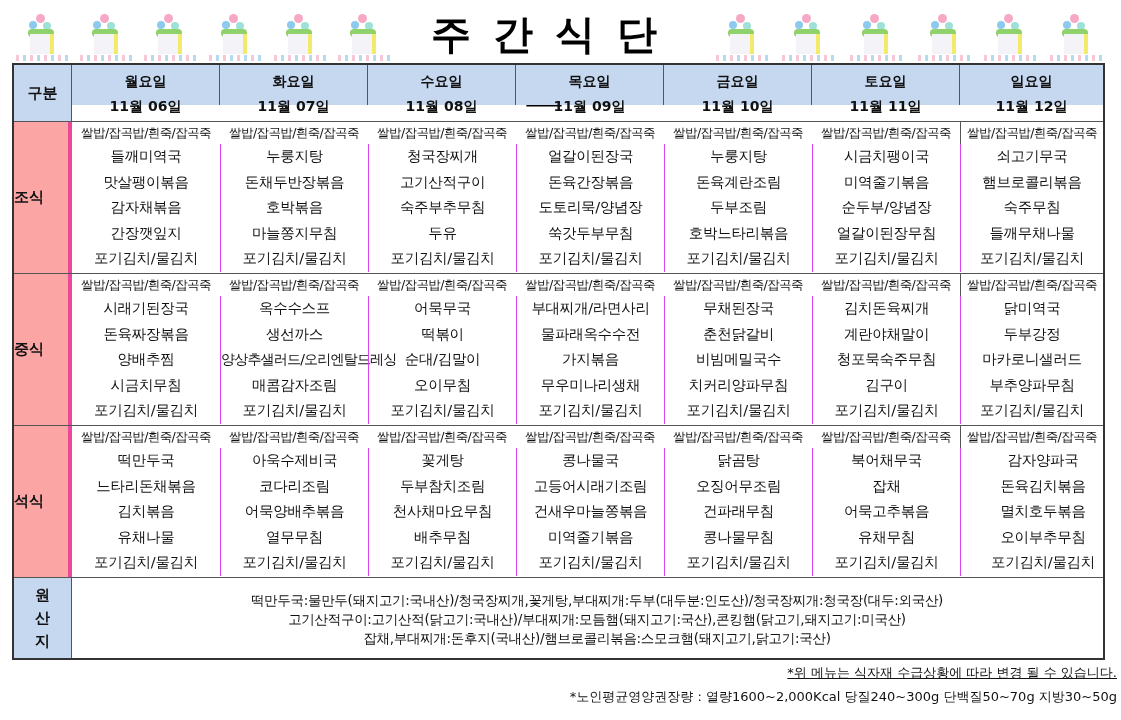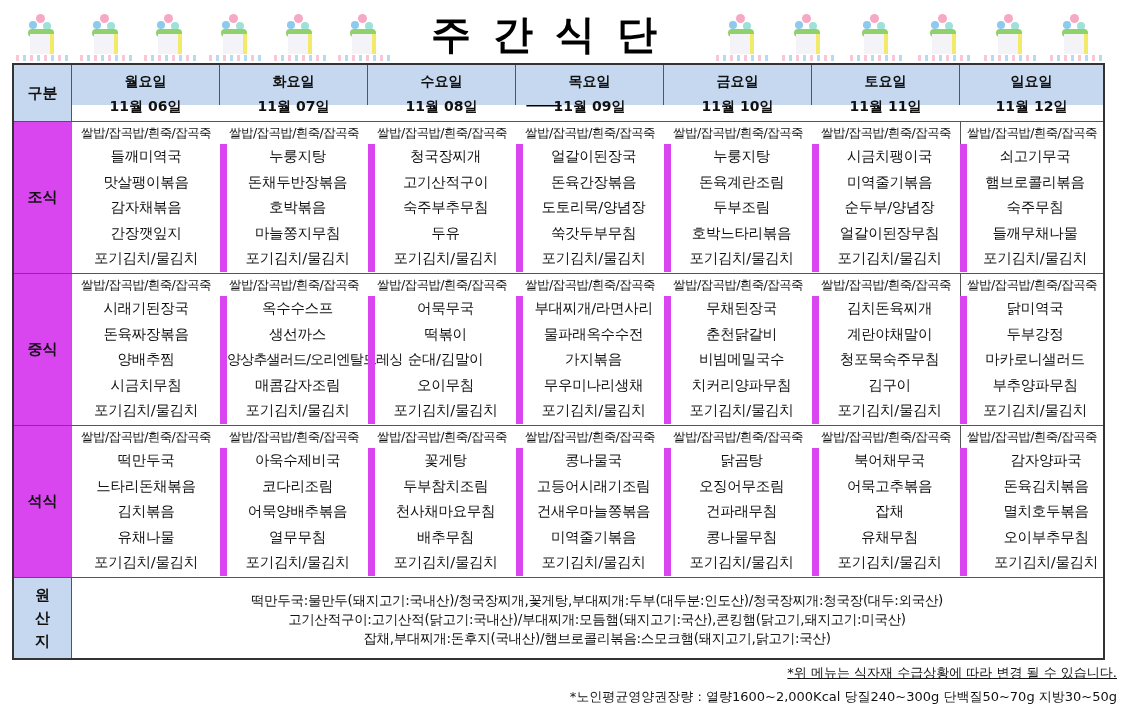--- a/index.html
+++ b/index.html
@@ -29,30 +29,30 @@
   .hcell { position:absolute; background:#c6d8ef; border-right:1px solid #555;
            box-sizing:border-box; text-align:center; }
   .corner { left:0; top:0; width:58px; height:56px; font-weight:bold; font-size:15px;
             line-height:56px; }
   .dayhead { top:0; height:40px; width:148px; }
   .dayhead .dname { font-weight:bold; font-size:14px; margin-top:5px; height:22px; line-height:22px; }
   .dayhead .ddate { font-weight:bold; font-size:14px; height:24px; line-height:24px; margin-top:2px; }
 
   .row-divider { position:absolute; left:0; width:1089px; height:1px; background:#555; }
 
-  .meal-label { position:absolute; left:0; width:58px; background:#d946ef;
-                border-right:1px solid #ec4899; box-sizing:border-box;
-                font-weight:bold; font-size:15px; text-align:center; }
+  .meal-label { position:absolute; left:0; width:58px; background:#fca5a5;
+                border-right:4px solid #ec4899; box-sizing:border-box;
+                font-weight:bold; font-size:15px; text-align:left; }
 
   .meal-row { position:absolute; left:58px; width:1031px; }
   .staples { position:absolute; top:0; left:0; width:1031px; height:22px; }
   .staple { position:absolute; top:3px; width:148px; font-size:12.5px; text-align:center;
             white-space:nowrap; letter-spacing:-0.6px; }
   .cell { position:absolute; top:22px; width:148px; box-sizing:border-box;
-          border-left:7px solid #d946ef; text-align:center; }
+          border-left:1px solid #d946ef; text-align:center; }
   .cell.first { border-left:none; }
   .dish { height:25.5px; line-height:25.5px; font-size:14.5px; white-space:nowrap; letter-spacing:-0.3px; }
   .dish.small { font-size:14px; letter-spacing:-0.8px; }
 
   .origin-label { position:absolute; left:0; top:513px; width:58px; height:80px; background:#c6d8ef;
                   border-right:1px solid #555; box-sizing:border-box; font-weight:bold; font-size:15px;
                   text-align:center; padding-top:6px; line-height:23px; }
   .origin-text { position:absolute; left:58px; top:513px; width:1031px; height:80px; text-align:center;
                  font-size:13.5px; padding-top:13px; box-sizing:border-box; letter-spacing:-0.3px; }
   .origin-text div { height:19px; line-height:19px;margin-left:19px; }
@@ -369,22 +369,22 @@
     </div>
     <div class="cell" style="left:592px">
       <div class="dish">닭곰탕</div>
       <div class="dish">오징어무조림</div>
       <div class="dish">건파래무침</div>
       <div class="dish">콩나물무침</div>
       <div class="dish">포기김치/물김치</div>
     </div>
     <div class="cell" style="left:740px">
       <div class="dish">북어채무국</div>
+      <div class="dish">잡채</div>
       <div class="dish">어묵고추볶음</div>
-      <div class="dish">잡채</div>
       <div class="dish">유채무침</div>
       <div class="dish">포기김치/물김치</div>
     </div>
     <div class="cell" style="left:888px;width:165px">
       <div class="dish">감자양파국</div>
       <div class="dish">돈육김치볶음</div>
       <div class="dish">멸치호두볶음</div>
       <div class="dish">오이부추무침</div>
       <div class="dish">포기김치/물김치</div>
     </div>

